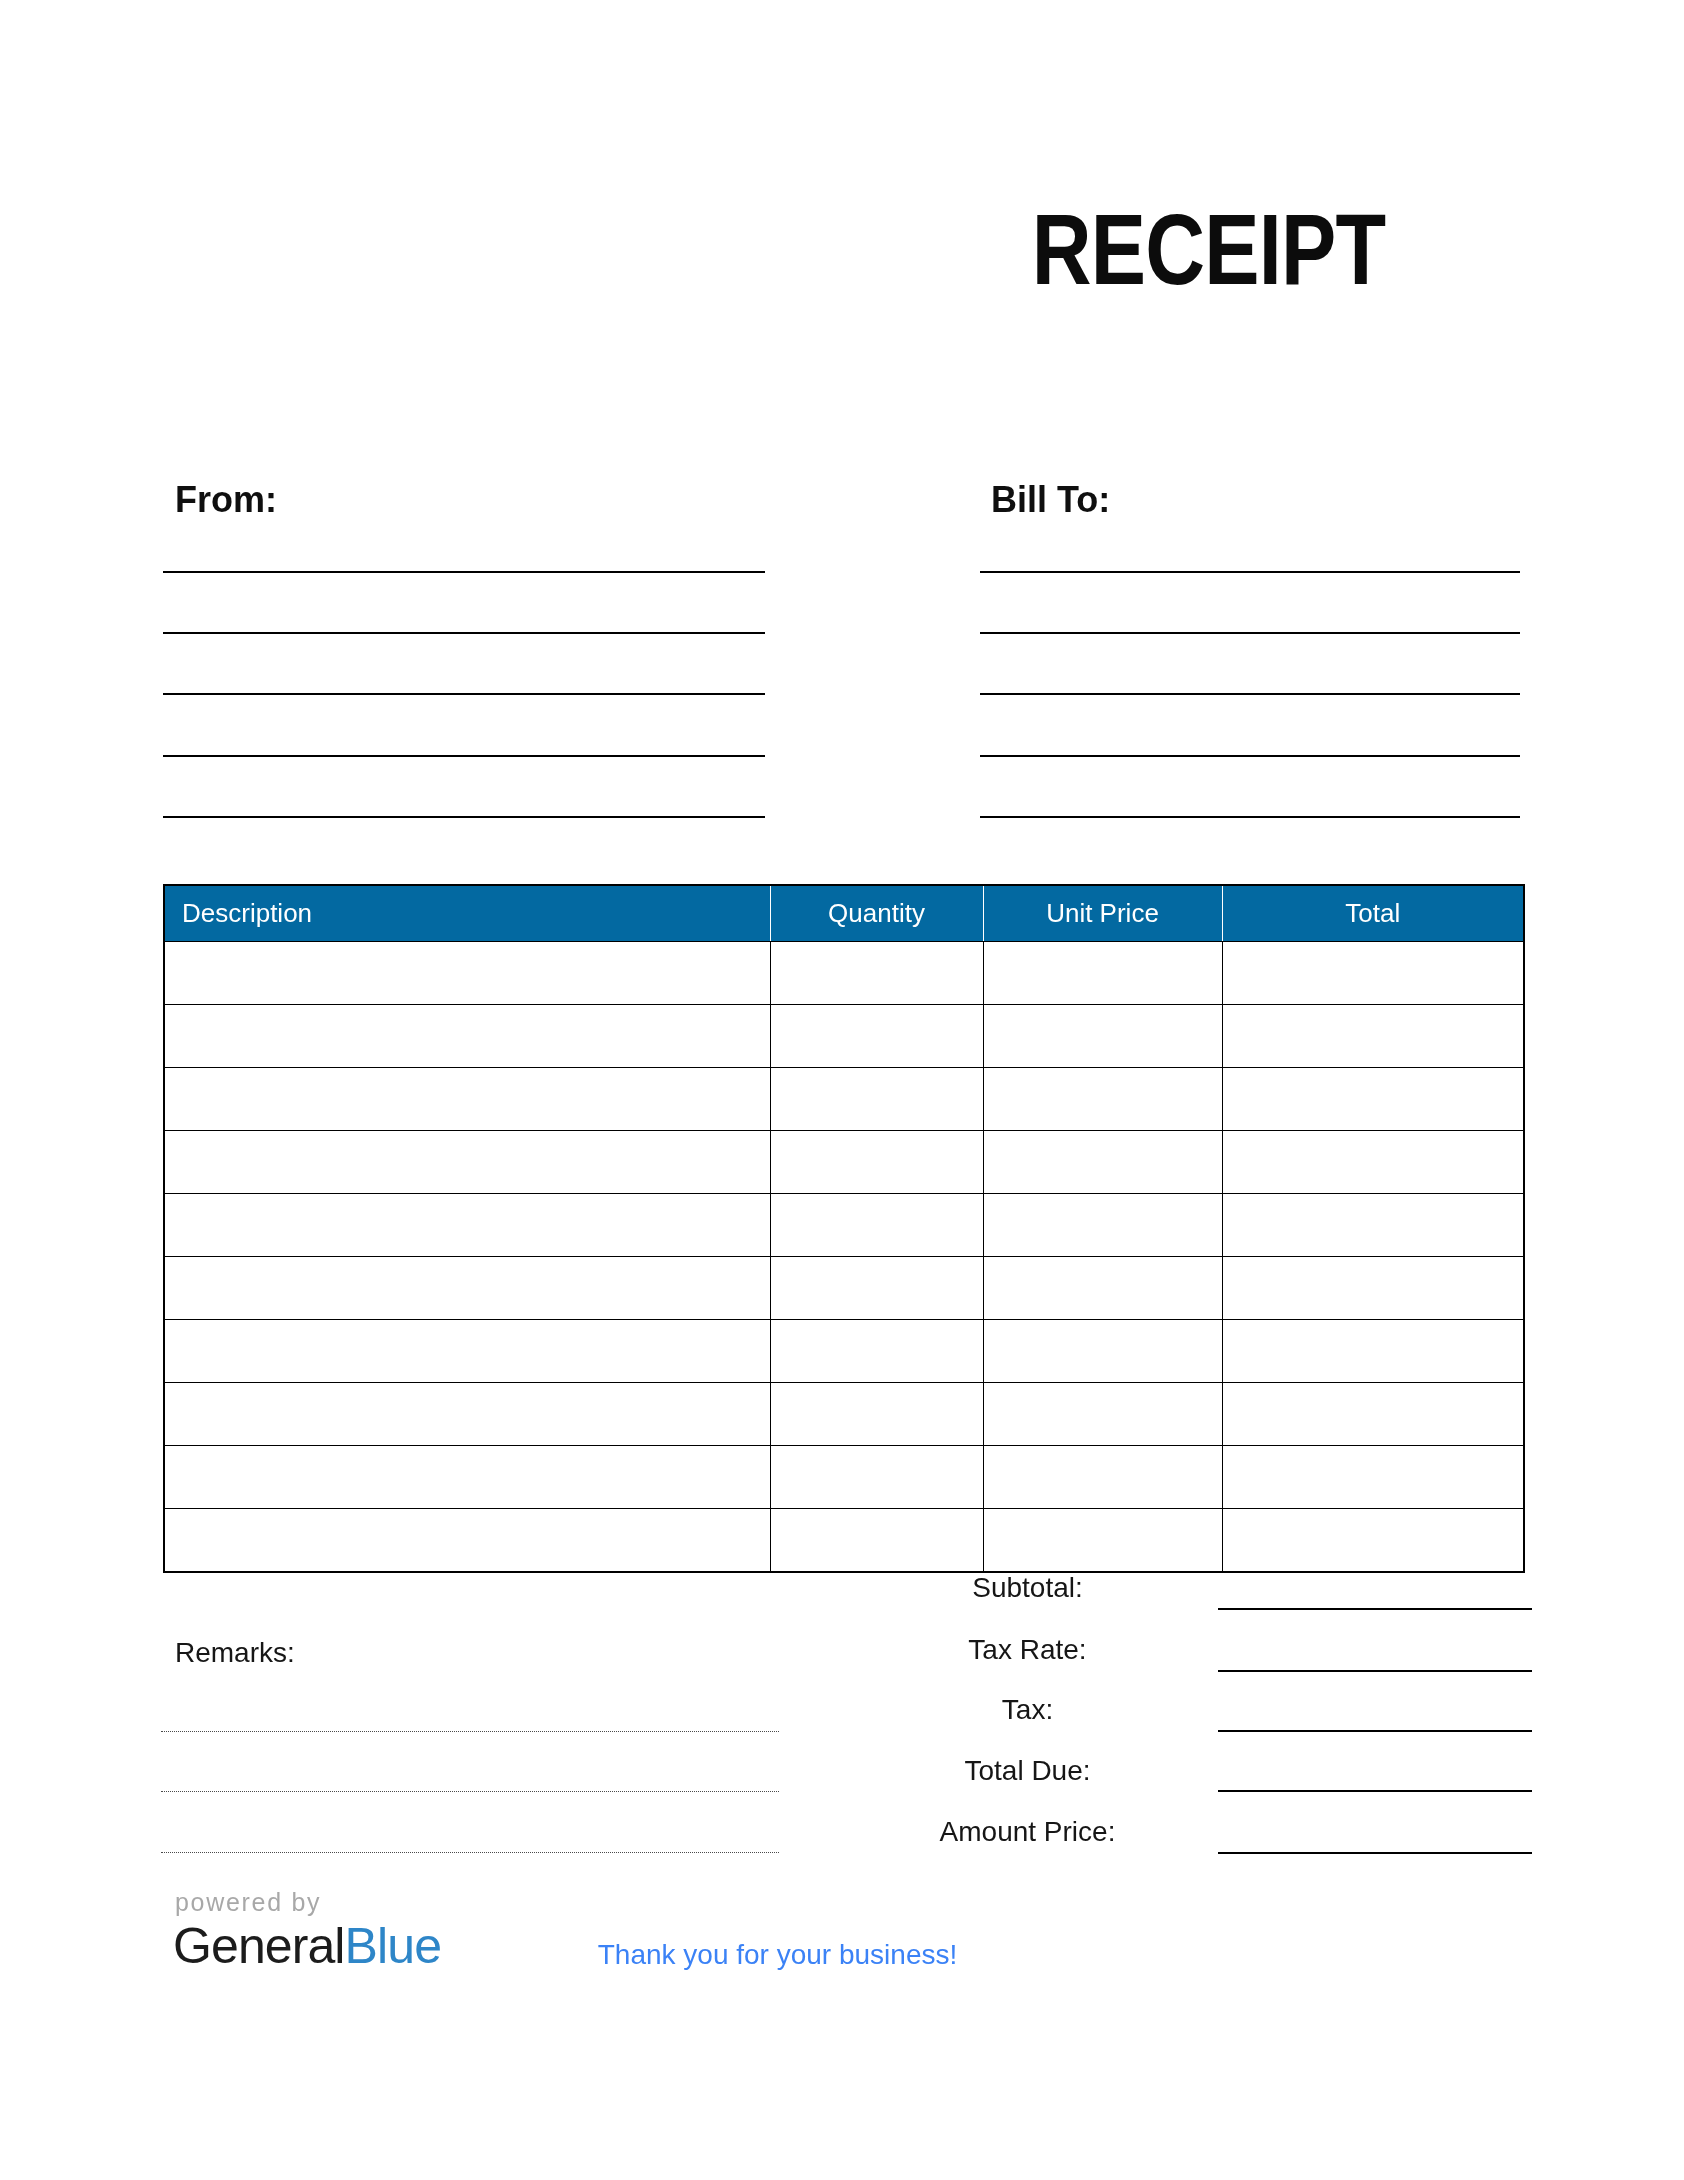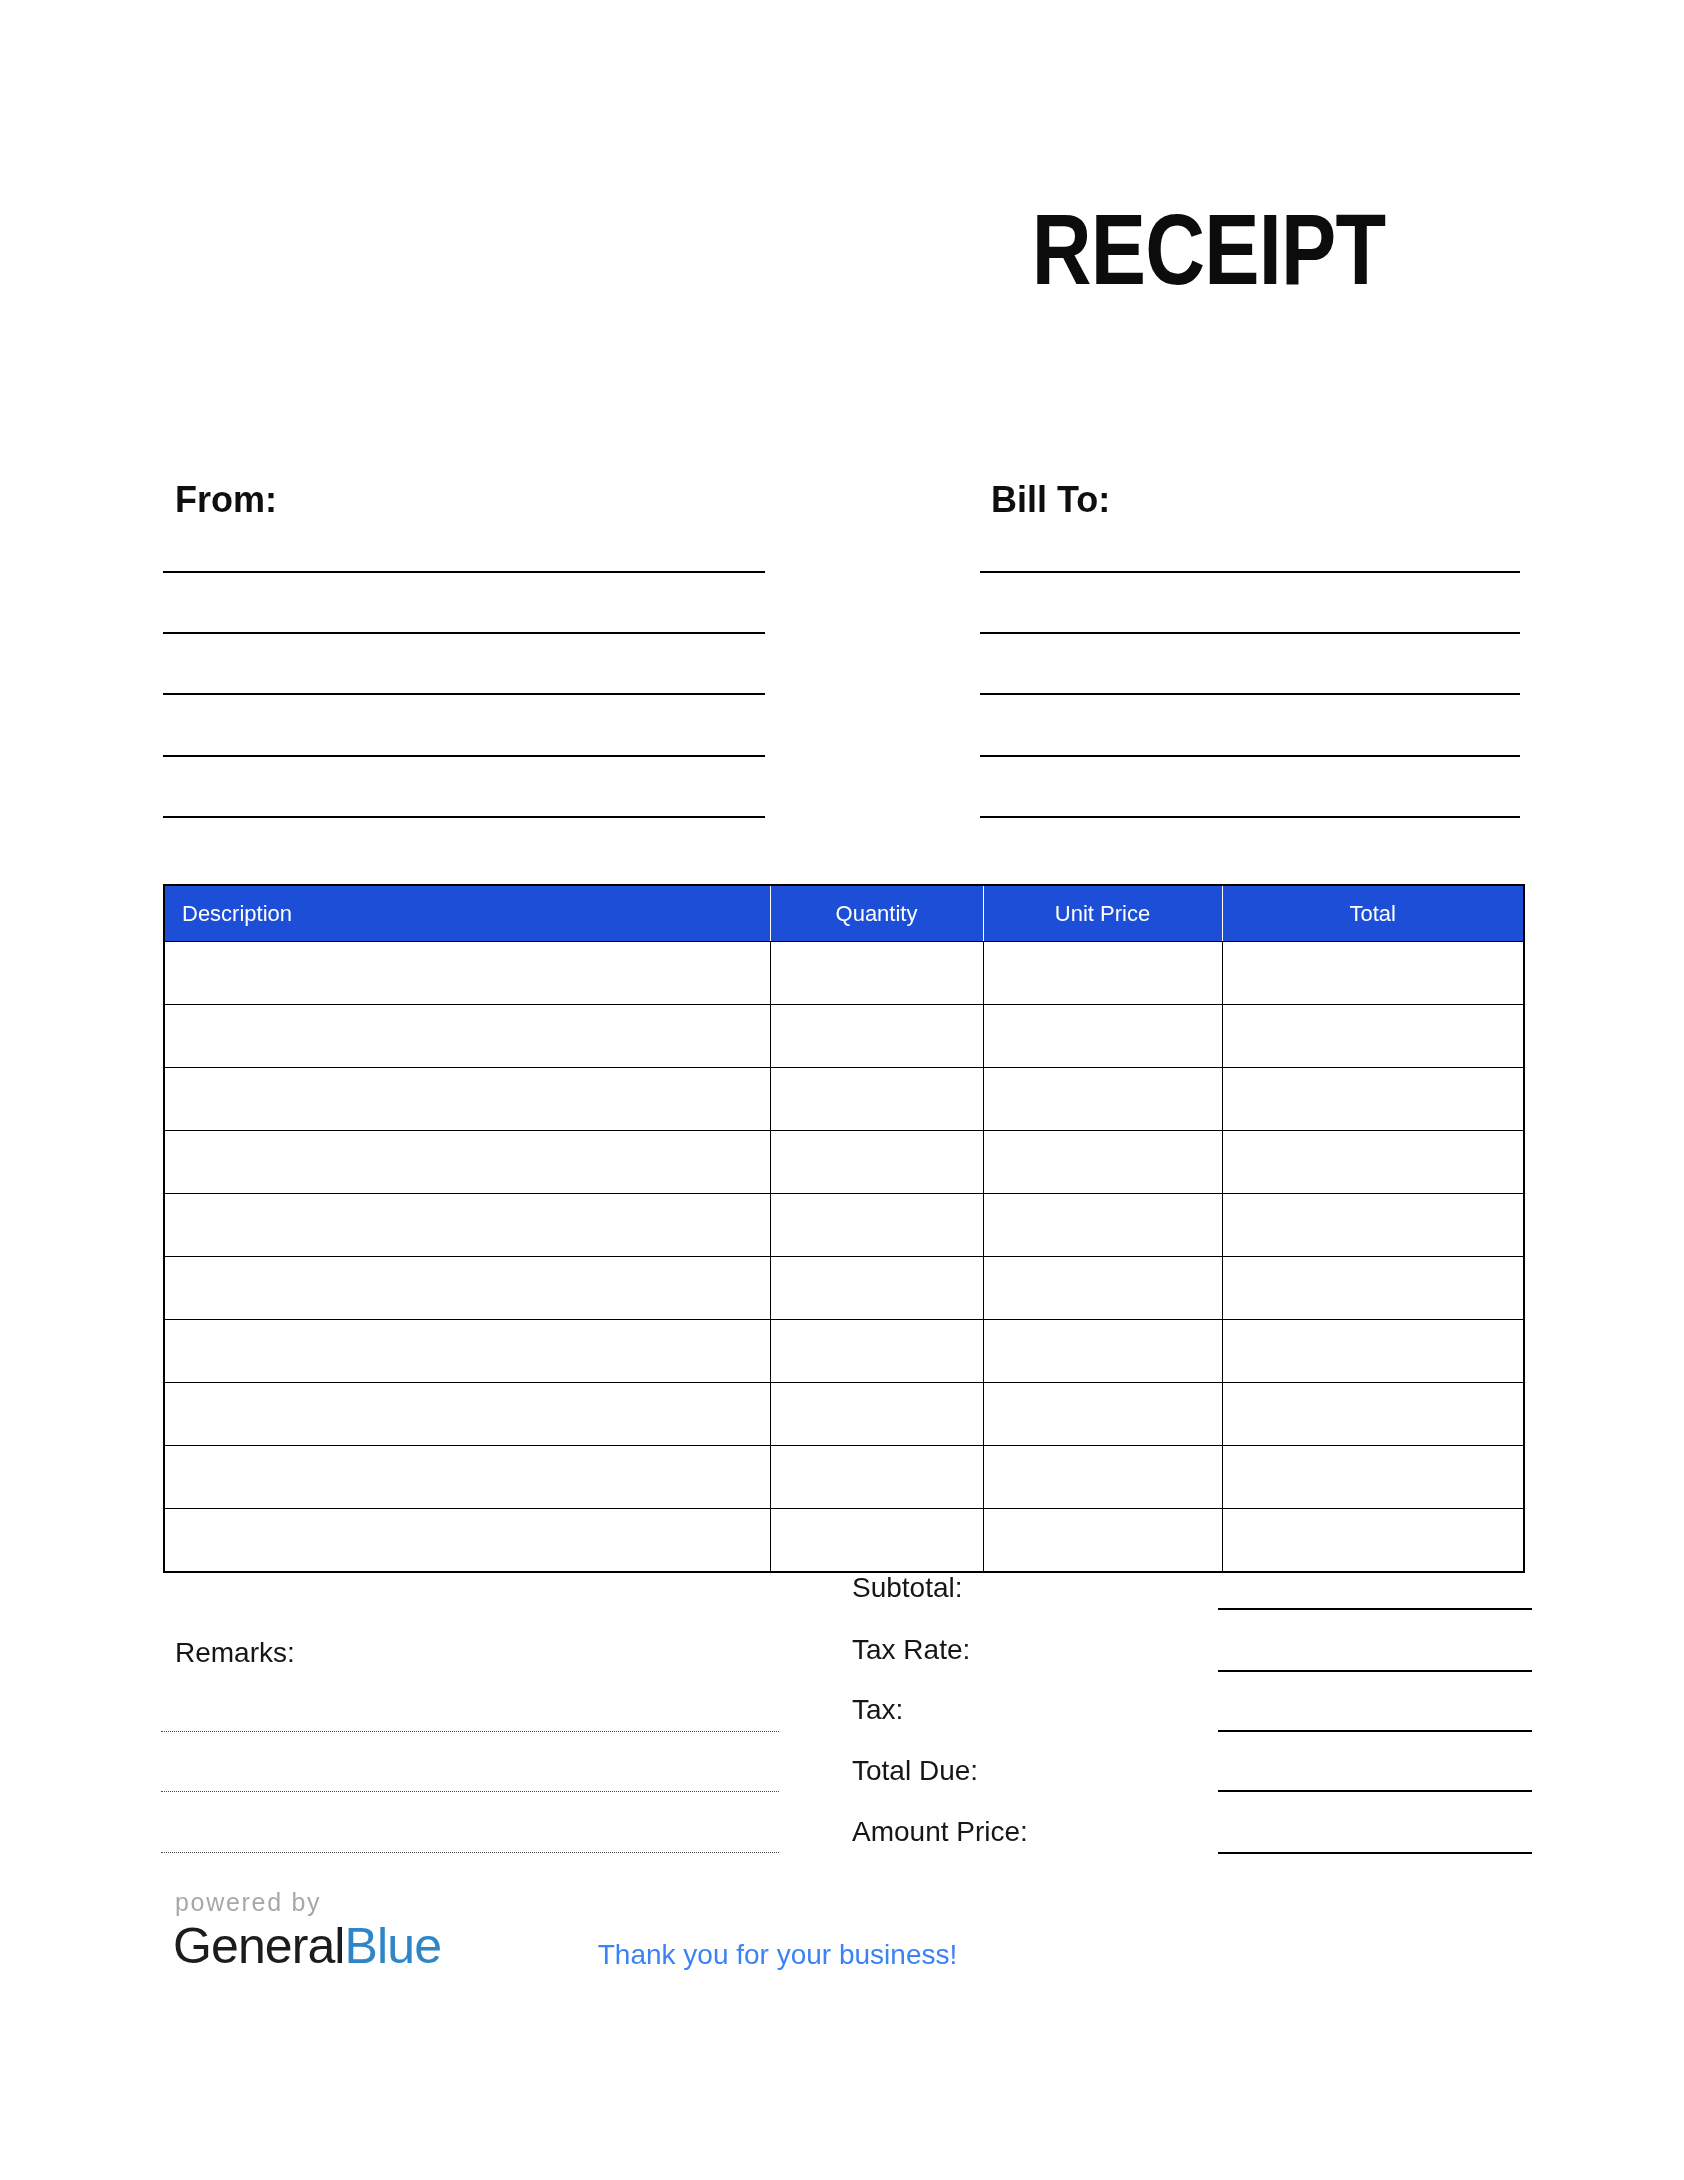--- a/index.html
+++ b/index.html
@@ -29,29 +29,29 @@
   
   .section-label { position:absolute; font-size:36px; font-weight:700; color:#0f0f0f; }
   .addr-line { position:absolute; height:0; border-top:2.6px solid #000; }
   
   .items-table {
     position:absolute; left:163px; top:884px;
     width:1361px; border-collapse:collapse; table-layout:fixed;
     border:2.6px solid #000;
   }
   .items-table th {
-    background:#1d4ed8; color:#ffffff; font-weight:400;
-    font-size:22px; height:53px; vertical-align:middle;
+    background:#0369a1; color:#ffffff; font-weight:400;
+    font-size:26px; height:53px; vertical-align:middle;
     border-bottom:1.7px solid #000;
   }
   .items-table th + th { border-left:1.7px solid #ffffff; }
   .items-table th.col-desc { text-align:left; padding-left:17px; }
   .items-table td { border:1.7px solid #000; height:60px; }
   
-  .sum-label { position:absolute; left:852px; width:351px; text-align:left; font-size:28px; color:#161616; }
+  .sum-label { position:absolute; left:852px; width:351px; text-align:center; font-size:28px; color:#161616; }
   .sum-line { position:absolute; left:1218px; width:314px; height:0; border-top:2.6px solid #000; }
   
   .remarks-label { position:absolute; left:175px; top:1637px; font-size:28px; color:#161616; }
   .remark-line { position:absolute; left:161px; width:618px; height:0; border-top:1.7px dotted #4a4a4a; }
   
   .powered-by { position:absolute; left:175px; top:1888px; font-size:25px; letter-spacing:1.7px; color:#a8a8a8; }
   .brand { position:absolute; left:173px; top:1917px; font-size:50px; letter-spacing:-0.9px; white-space:nowrap; }
   .brand .general { color:#1c1c1c; }
   .brand .blue { color:#2e86c8; }
   .thank-you { position:absolute; left:0; right:0; top:1939px; text-align:center; font-size:28px; color:#3b82f6; }

